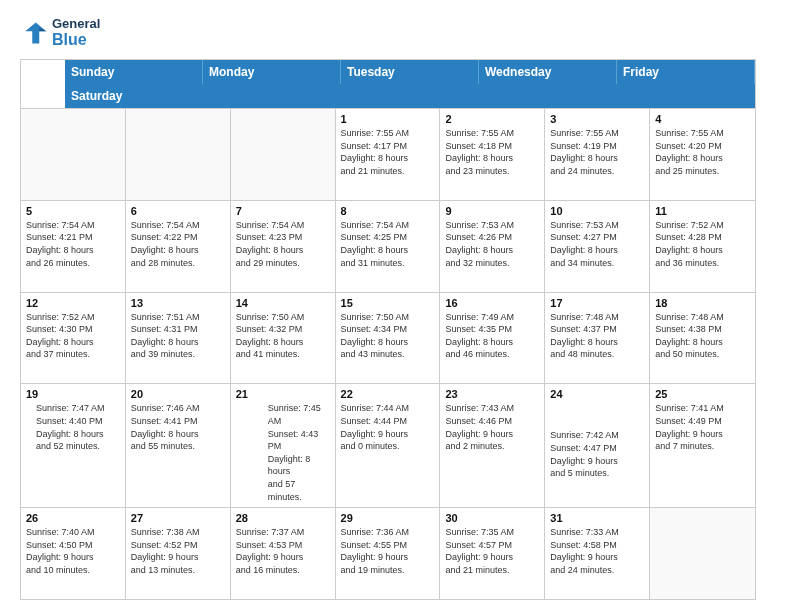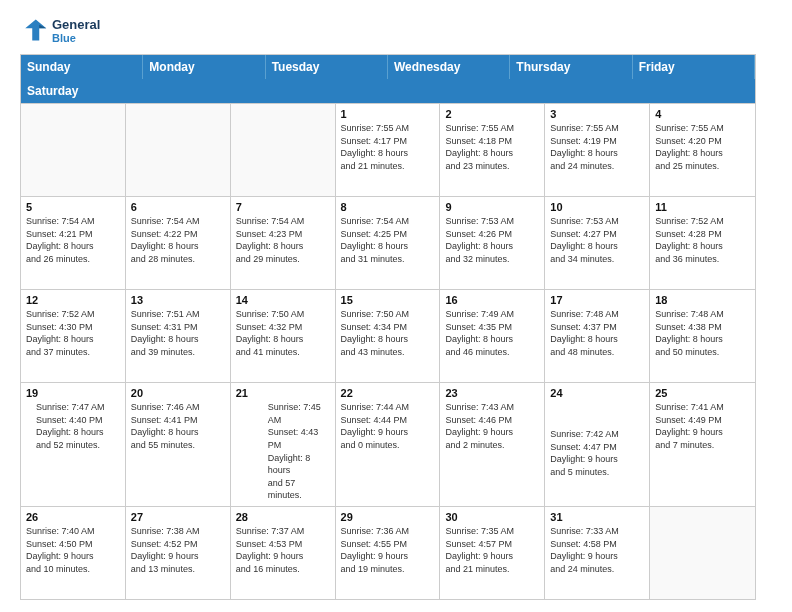--- a/index.html
+++ b/index.html
@@ -45,22 +45,23 @@
       color: #444;
     }
     .calendar {
       flex: 1;
       display: flex;
       flex-direction: column;
       border: 1px solid #ccc;
     }
     .cal-header-row {
       display: grid;
-      grid-template-columns: repeat(6, 1fr);
+      grid-template-columns: repeat(5, 1fr);
       background: #2a7fc1;
+      margin-left: 44px;
     }
     .cal-header-cell {
       color: #fff;
       font-size: 12px;
       font-weight: bold;
       padding: 5px 6px;
       text-align: left;
       border-right: 1px solid #5aa0d0;
     }
     .cal-header-cell:last-child { border-right: none; }
@@ -104,36 +105,35 @@
 
 <div class="page">
   <div class="header">
     <div class="logo">
       <svg class="logo-icon" viewBox="0 0 32 32">
         <polygon points="18,4 30,14 22,14 22,28 14,28 14,14 6,14" fill="#2a7fc1"></polygon>
         <polygon points="22,10 30,14 22,14" fill="#1a5a8a"></polygon>
       </svg>
       <div>
         <div style="font-size:13px;font-weight:bold;color:#1a3a5c;">General</div>
-        <div style="font-size:11px;font-weight:bold;color:#2a7fc1;">Blue</div>
+        <div style="font-size:16px;font-weight:bold;color:#2a7fc1;">Blue</div>
       </div>
     </div>
     <div class="title-block">
       <div class="main-title"></div>
       <div class="subtitle"></div>
     </div>
   </div>
 
   <div class="calendar">
     <div class="cal-header-row">
     <div class="cal-header-cell">Sunday</div>
         <div class="cal-header-cell">Monday</div>
         <div class="cal-header-cell">Tuesday</div>
         <div class="cal-header-cell">Wednesday</div>
-        <div class="cal-header-cell">Thursday</div>
         <div class="cal-header-cell">Friday</div>
         <div class="cal-header-cell">Saturday</div>
       </div>
     <div class="cal-body">
     <div class="cal-week">
           <div class="cal-cell empty"></div>
           <div class="cal-cell empty"></div>
           <div class="cal-cell empty"></div>
           <div class="cal-cell">
             <span class="day-num">1</span>

